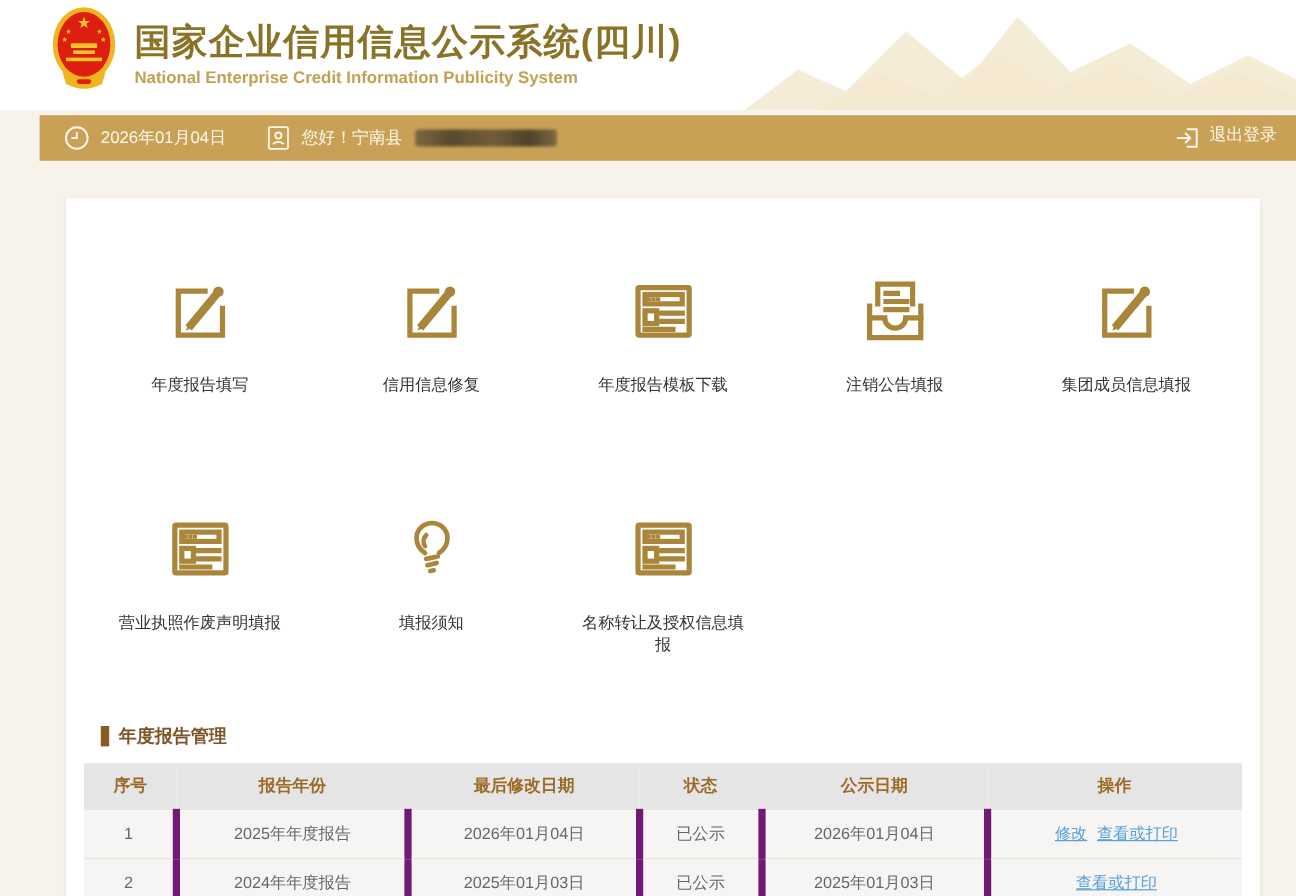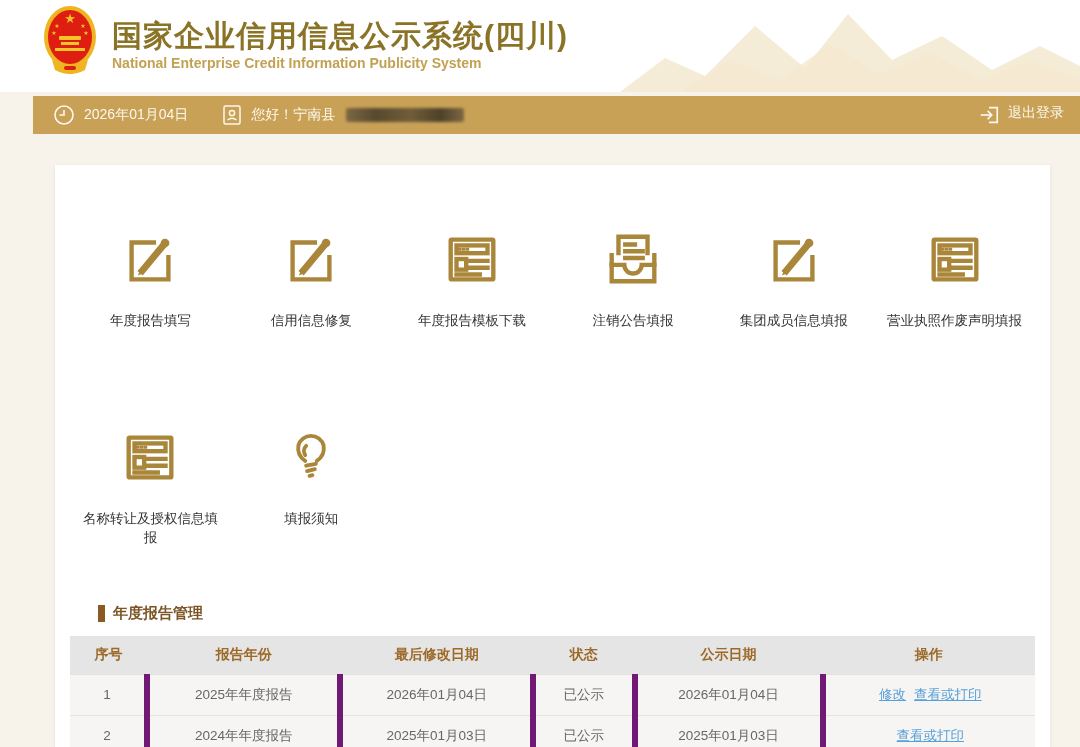--- a/index.html
+++ b/index.html
@@ -40,31 +40,31 @@
     filter:blur(1.5px);
   }
   .logout{ margin-left:auto; display:flex; gap:8px; cursor:pointer; }
   
   .card{
     position:absolute; left:55px; top:165px; width:995px; height:582px;
     background:#ffffff; box-shadow:0 1px 4px rgba(0,0,0,0.08);
     padding:0 15px; overflow:hidden;
   }
   .menu-grid{
-    display:grid; grid-template-columns:repeat(6,1fr);
+    display:grid; grid-template-columns:repeat(5,1fr);
     padding-top:63px; row-gap:96px;
   }
   .menu-item{ display:flex; flex-direction:column; align-items:center; cursor:pointer; text-align:center; }
   .menu-item .micon{ width:62px; height:62px; display:block; }
   .menu-item .mlabel{
     margin-top:21px; font-size:13.5px; color:#333; line-height:19px; max-width:148px;
   }
   
   .report-section{ margin-top:57px; }
-  .section-title{ display:flex; align-items:center; gap:8px; margin-left:28px; }
+  .section-title{ display:flex; align-items:center; gap:8px; margin-left:14px; }
   .section-title .marker{ width:7px; height:17px; background:#8a5a21; display:inline-block; }
   .section-title .stext{ font-size:15px; font-weight:bold; color:#7c5526; }
   table.report{ width:100%; border-collapse:collapse; margin-top:13px; table-layout:fixed; }
   table.report col.c1{width:8%;} table.report col.c2{width:20%;}
   table.report col.c3{width:20%;} table.report col.c4{width:10.5%;}
   table.report col.c5{width:19.5%;} table.report col.c6{width:22%;}
   table.report thead th{
     background:#e5e5e5; color:#9c6a28; font-size:14px; font-weight:bold;
     height:38px; text-align:center;
   }
@@ -189,36 +189,36 @@
         <span class="micon"><svg viewBox="0 0 64 64" width="62" height="62" fill="none" stroke="#a9863a" stroke-width="4.5" stroke-linecap="square">
             <rect x="10" y="12" width="44" height="41" rx="1"></rect>
             <rect x="16" y="18" width="32" height="8"></rect>
             <path d="M19 22 h0.5 M23 22 h0.5 M27 22 h0.5" stroke-width="3.2"></path>
             <rect x="16" y="32" width="10" height="11"></rect>
             <path d="M30 34 H48 M30 41 H48 M16 48 H40"></path>
           </svg></span>
         <div class="mlabel">营业执照作废声明填报</div>
       </div>
       <div class="menu-item">
+        <span class="micon"><svg viewBox="0 0 64 64" width="62" height="62" fill="none" stroke="#a9863a" stroke-width="4" stroke-linecap="round">
+            <path d="M26 36 C20 32 18 26 19 20 A13.5 13.5 0 0 1 45 20 C46 26 44 32 38 36"></path>
+            <path d="M26 30 C24 27 24.5 23 27 20.5"></path>
+            <path d="M27 41 L37 39 M28 46.5 L36 44.5 M30.5 51.5 L33.5 50.8"></path>
+          </svg></span>
+        <div class="mlabel">填报须知</div>
+      </div>
+      <div class="menu-item">
         <span class="micon"><svg viewBox="0 0 64 64" width="62" height="62" fill="none" stroke="#a9863a" stroke-width="4.5" stroke-linecap="square">
             <rect x="10" y="12" width="44" height="41" rx="1"></rect>
             <rect x="16" y="18" width="32" height="8"></rect>
             <path d="M19 22 h0.5 M23 22 h0.5 M27 22 h0.5" stroke-width="3.2"></path>
             <rect x="16" y="32" width="10" height="11"></rect>
             <path d="M30 34 H48 M30 41 H48 M16 48 H40"></path>
           </svg></span>
         <div class="mlabel">名称转让及授权信息填报</div>
-      </div>
-      <div class="menu-item">
-        <span class="micon"><svg viewBox="0 0 64 64" width="62" height="62" fill="none" stroke="#a9863a" stroke-width="4" stroke-linecap="round">
-            <path d="M26 36 C20 32 18 26 19 20 A13.5 13.5 0 0 1 45 20 C46 26 44 32 38 36"></path>
-            <path d="M26 30 C24 27 24.5 23 27 20.5"></path>
-            <path d="M27 41 L37 39 M28 46.5 L36 44.5 M30.5 51.5 L33.5 50.8"></path>
-          </svg></span>
-        <div class="mlabel">填报须知</div>
       </div>
     </div>
 
   <section class="report-section">
     <div class="section-title">
       <span class="marker"></span>
       <span class="stext">年度报告管理</span>
     </div>
     <table class="report">
       <colgroup>

